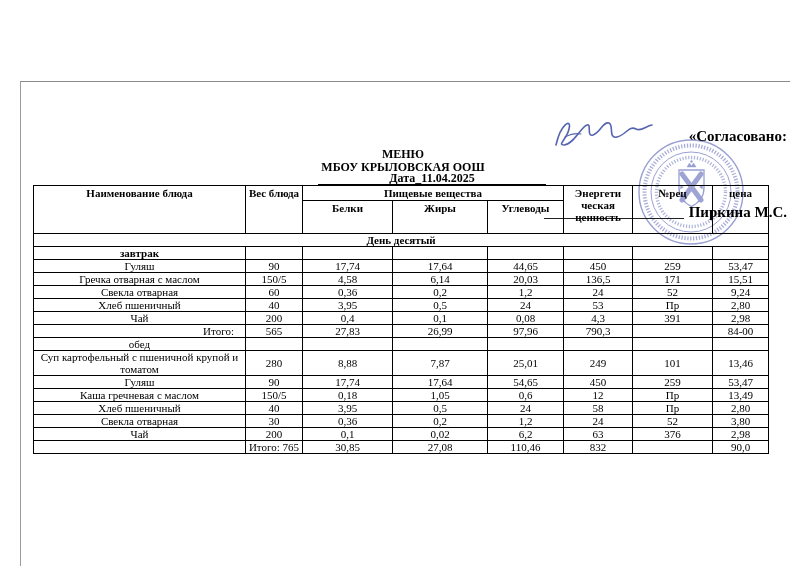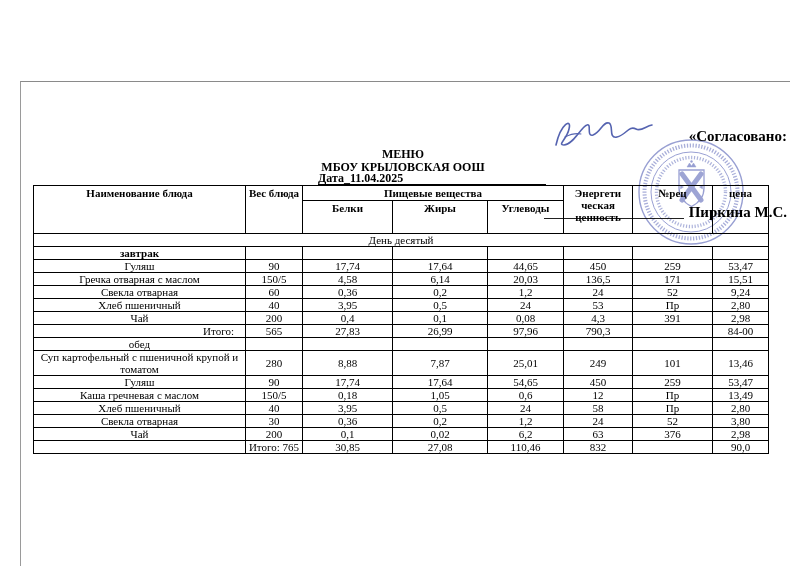--- a/index.html
+++ b/index.html
@@ -22,41 +22,41 @@
     display:inline-block;width:140px;height:13px;
     border-bottom:1px solid #222;margin-right:5px;
   }
   
   .title-block{
     position:absolute;left:0;top:148px;width:806px;text-align:center;
     font-weight:bold;font-size:12px;line-height:12.5px;
   }
   .date-line{
     position:absolute;left:318px;top:171px;width:228px;height:13px;
-    font-weight:bold;font-size:12px;text-align:left;
+    font-weight:bold;font-size:12px;text-align:center;
     border-bottom:1px solid #000;
   }
   
   table.menu{
     position:absolute;left:33px;top:185px;width:735px;
     border-collapse:collapse;table-layout:fixed;
     font-size:11px;
   }
   table.menu th,table.menu td{
     border:1px solid #000;padding:0 2px;text-align:center;
     line-height:12px;overflow:hidden;
   }
   table.menu th{
     font-weight:bold;vertical-align:top;padding-top:1px;white-space:normal;margin-top:48px;
   }
   table.menu thead tr.main-head th{height:13px;}
   table.menu thead tr.sub-head th{height:31px;}
   table.menu td{height:12px;white-space:nowrap;vertical-align:middle;}
   table.menu td.c0{white-space:normal;}
-  td.day-cell{font-weight:normal;height:13px;}
+  td.day-cell{font-weight:bold;height:13px;}
   tr.row-meal-bold td.c0{font-weight:bold;}
   tr.row-total-right td.c0{text-align:right;padding-right:11px;}
   
   .stamp{
     position:absolute;left:636px;top:137px;width:110px;height:110px;
     opacity:0.78;mix-blend-mode:multiply;pointer-events:none;
   }
   .signature{
     position:absolute;left:548px;top:114px;width:130px;height:40px;
     opacity:0.9;pointer-events:none;

